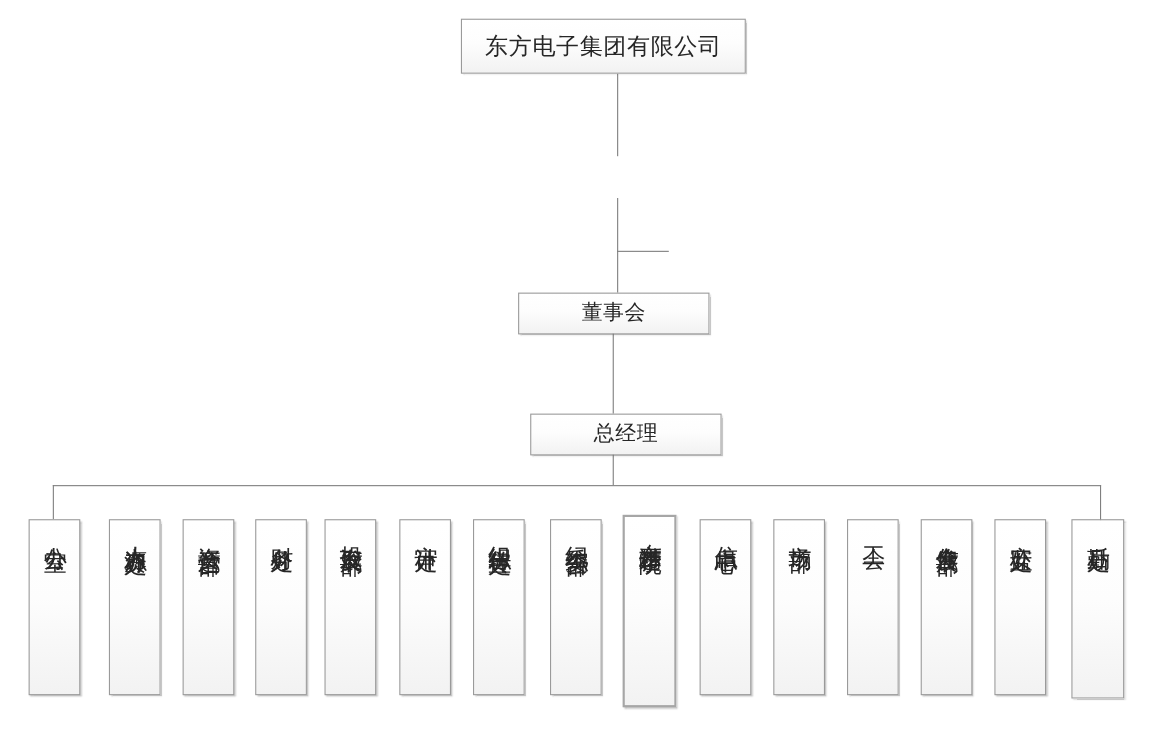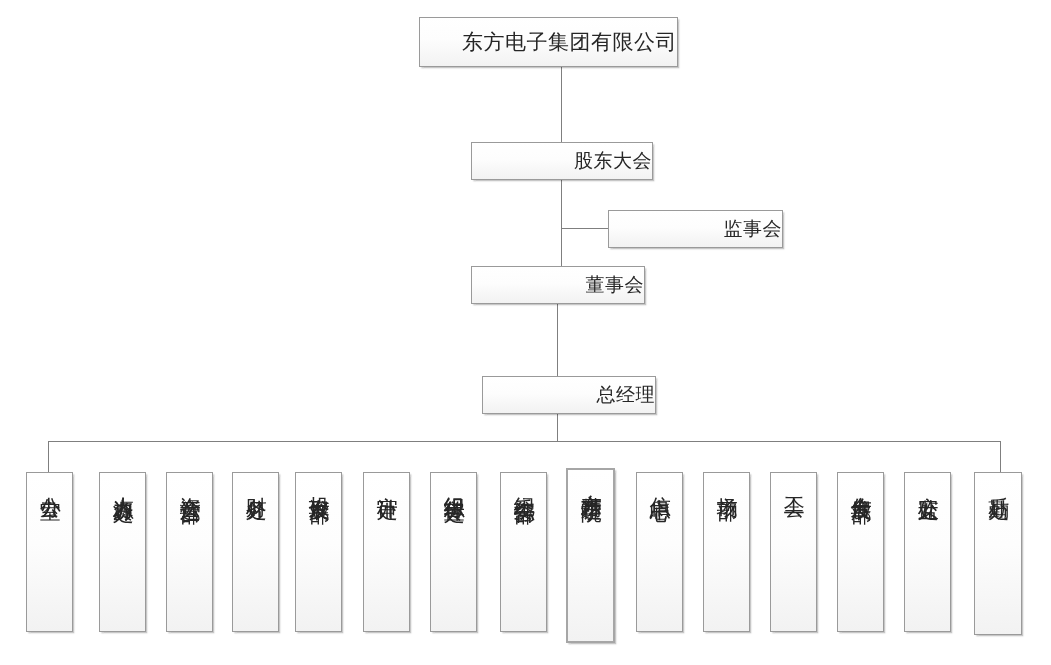--- a/index.html
+++ b/index.html
@@ -29,21 +29,21 @@
 
   
   .node {
     position: absolute;
     box-sizing: border-box;
     background: linear-gradient(to bottom, #ffffff 0%, #fdfdfd 45%, #f2f2f2 100%);
     border: 1px solid #9a9a9a;
     box-shadow: 1.5px 1.5px 1.5px rgba(0,0,0,0.22);
     display: flex;
     align-items: center;
-    justify-content: flex-end;
+    justify-content: center;
     color: #262626;
   }
   .node .label {
     display: block;
     text-align: center;
     line-height: 1.05;
     letter-spacing: 0.5px;
   }
 
   
@@ -89,27 +89,21 @@
   <div class="line hline" style="left:48px; top:441px; width:953px;"></div>
 
   <div class="line vline" style="left:48px; top:441px; height:31px;"></div>
 
   <div class="line vline" style="left:1000px; top:441px; height:32px;"></div>
 
   <div class="node horiz" id="node-company" style="left:419px; top:17px; width:259px; height:50px;">
     <span class="label">东方电子集团有限公司</span>
   </div>
 
-  <div class="node horiz" id="node-shareholders" style="left:471px; top:142px; width:182px; height:38px;">
-    <span class="label">股东大会</span>
-  </div>
 
-  <div class="node horiz" id="node-supervisors" style="left:608px; top:210px; width:175px; height:38px;">
-    <span class="label">监事会</span>
-  </div>
 
   <div class="node horiz" id="node-directors" style="left:471px; top:266px; width:174px; height:38px;">
     <span class="label">董事会</span>
   </div>
 
   <div class="node horiz" id="node-manager" style="left:471px; top:376px; width:174px; height:38px;margin-left:11px;">
     <span class="label">总经理</span>
   </div>
 
   <div class="node vert" style="left:26px; top:472px; width:47px; height:160px;">

